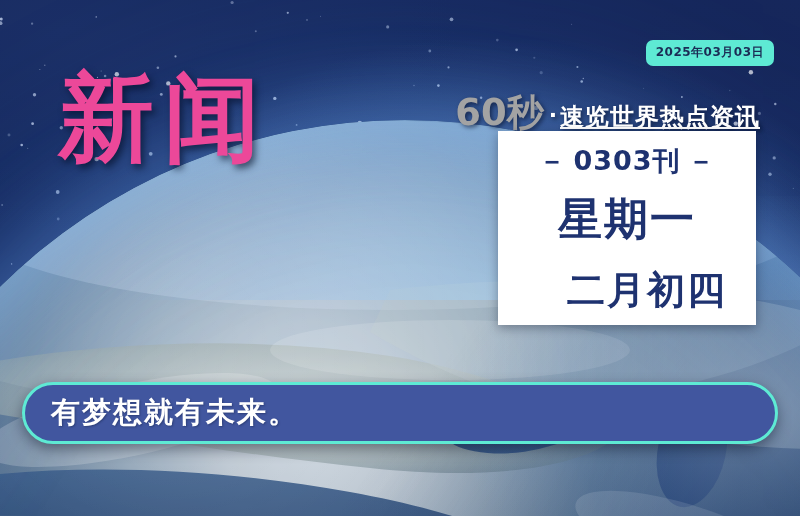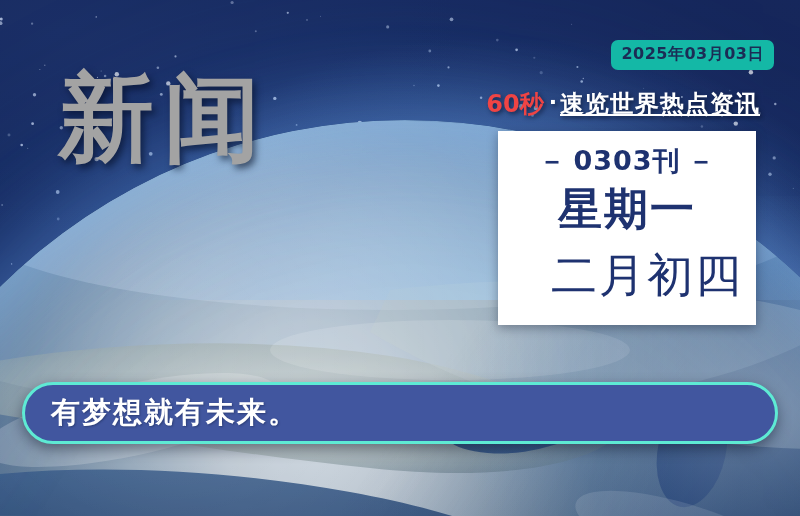--- a/index.html
+++ b/index.html
@@ -110,57 +110,57 @@
     font-weight: bold;
     letter-spacing: 10px;
     white-space: nowrap;
     font-family: "DejaVu Sans", "Liberation Sans", sans-serif;
   }
   .title-yellow {
     color: #f7e492;
     text-shadow: 3px 4px 6px rgba(4,12,34,.55);
   }
   .title-white {
-    color: #a3a3a3;
+    color: #ec4899;
     text-shadow: 3px 4px 7px rgba(4,12,34,.60);
     margin-top: -6px;
     margin-left: 20px;
   }
 
   
   .date-pill {
     position: absolute;
     right: 26px;
     top: 40px;
     z-index: 7;
-    background: #14b8a6;
+    background: #5eead4;
     color: #1b2c55;
-    font-size: 16px;
+    font-size: 12px;
     font-weight: bold;
     padding: 4px 10px 5px 10px;
     border-radius: 7px;
     letter-spacing: .5px;
     white-space: nowrap;
     font-family: "DejaVu Sans", "Liberation Sans", sans-serif;
   }
 
   
   .tagline {
     position: absolute;
     right: 40px;
     top: 88px;
     z-index: 7;
     white-space: nowrap;
     font-family: "DejaVu Sans", "Liberation Sans", sans-serif;
     text-shadow: 2px 2px 4px rgba(5,14,38,.6);
   }
   .tagline-sec {
-    font-size: 24px;
-    font-weight: bold;
-    color: #ef4444;
+    font-size: 37px;
+    font-weight: bold;
+    color: #a3a3a3;
     letter-spacing: 0px;
   }
   .tagline-dot {
     font-size: 22px;
     color: #ffffff;
     font-weight: bold;
     margin: 0 3px 0 5px;
     vertical-align: 3px;
   }
   .tagline-rest {
@@ -179,20 +179,21 @@
     width: 258px;
     height: 194px;
     background: #ffffff;
     z-index: 7;
     display: flex;
     flex-direction: column;
     align-items: center;
     justify-content: flex-start;
     box-shadow: 0 3px 10px rgba(5,12,32,.35);
     font-family: "DejaVu Sans", "Liberation Sans", sans-serif;
+    gap: 10px;
   }
   .issue-row {
     margin-top: 12px;
     color: #1e3270;
     font-size: 27px;
     font-weight: bold;
     letter-spacing: 1px;
     white-space: nowrap;
   }
   .issue-dash {
@@ -203,22 +204,22 @@
     margin-top: 1px;
     color: #1e3270;
     font-size: 44px;
     font-weight: bold;
     letter-spacing: 2px;
     white-space: nowrap;
   }
   .lunar {
     margin-top: 6px;
     color: #1e3270;
-    font-size: 46px;
-    font-weight: normal;
+    font-size: 38px;
+    font-weight: bold;
     letter-spacing: 2px;
     white-space: nowrap;
     margin-left: 40px;
   }
 
   
   .quote-banner {
     position: absolute;
     left: 22px;
     top: 382px;

